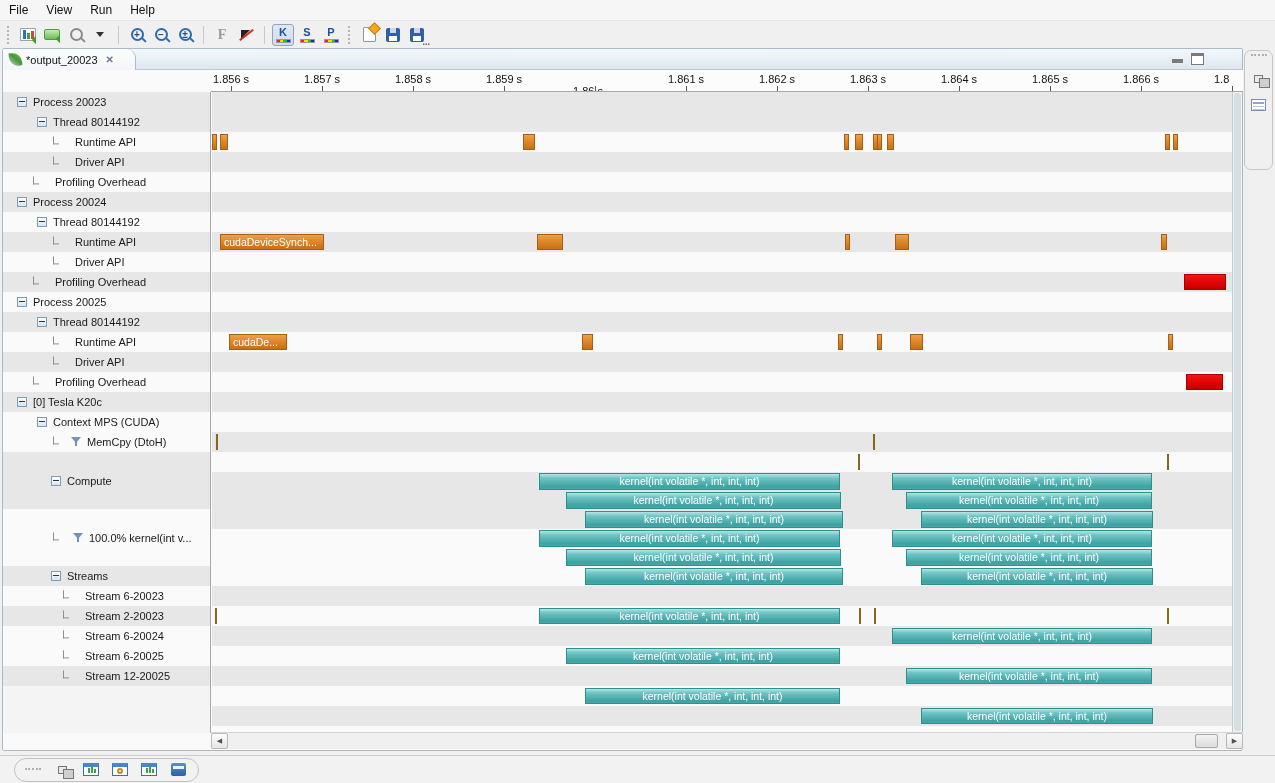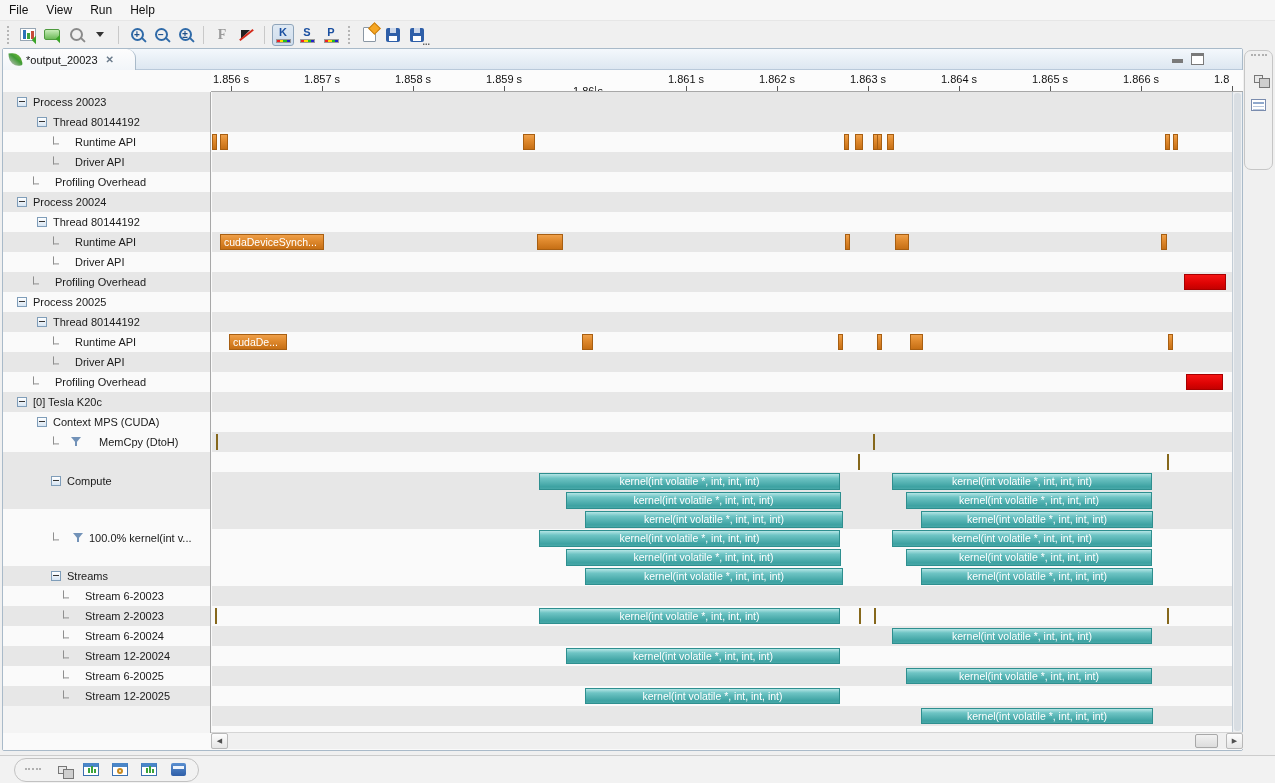--- a/index.html
+++ b/index.html
@@ -326,21 +326,21 @@
             <div class="expander" style="left: 14px;"></div>
             <span class="tlabel" style="left: 30px;">[0] Tesla K20c</span>
           </div>
           <div class="trow bg-w" style="height: 20px;">
             <div class="expander" style="left: 34px;"></div>
             <span class="tlabel" style="left: 50px;">Context MPS (CUDA)</span>
           </div>
           <div class="trow bg-w" style="height: 20px;">
             <div class="branch" style="left: 50px;"></div>
             <div class="funnel" style="left: 68px;"></div>
-            <span class="tlabel" style="left: 96px;">MemCpy (DtoH)</span>
+            <span class="tlabel" style="left: 84px;">MemCpy (DtoH)</span>
           </div>
           <div class="trow bg-g" style="height: 57px;">
             <div class="expander" style="left: 48px;"></div>
             <span class="tlabel" style="left: 64px;">Compute</span>
           </div>
           <div class="trow bg-w" style="height: 57px;">
             <div class="branch" style="left: 50px;"></div>
             <div class="funnel" style="left: 70px;"></div>
             <span class="tlabel" style="left: 86px;">100.0% kernel(int v...</span>
           </div>
@@ -352,24 +352,20 @@
             <div class="branch" style="left: 60px;"></div>
             <span class="tlabel" style="left: 82px;">Stream 6-20023</span>
           </div>
           <div class="trow bg-g" style="height: 20px;">
             <div class="branch" style="left: 60px;"></div>
             <span class="tlabel" style="left: 82px;">Stream 2-20023</span>
           </div>
           <div class="trow bg-w" style="height: 20px;">
             <div class="branch" style="left: 60px;"></div>
             <span class="tlabel" style="left: 82px;">Stream 6-20024</span>
-          </div>
-          <div class="trow bg-g" style="height: 20px;">
-            <div class="branch" style="left: 60px;"></div>
-            <span class="tlabel" style="left: 82px;">Stream 12-20024</span>
           </div>
           <div class="trow bg-w" style="height: 20px;">
             <div class="branch" style="left: 60px;"></div>
             <span class="tlabel" style="left: 82px;">Stream 6-20025</span>
           </div>
           <div class="trow bg-g" style="height: 20px;">
             <div class="branch" style="left: 60px;"></div>
             <span class="tlabel" style="left: 82px;">Stream 12-20025</span>
           </div>
         </div>

